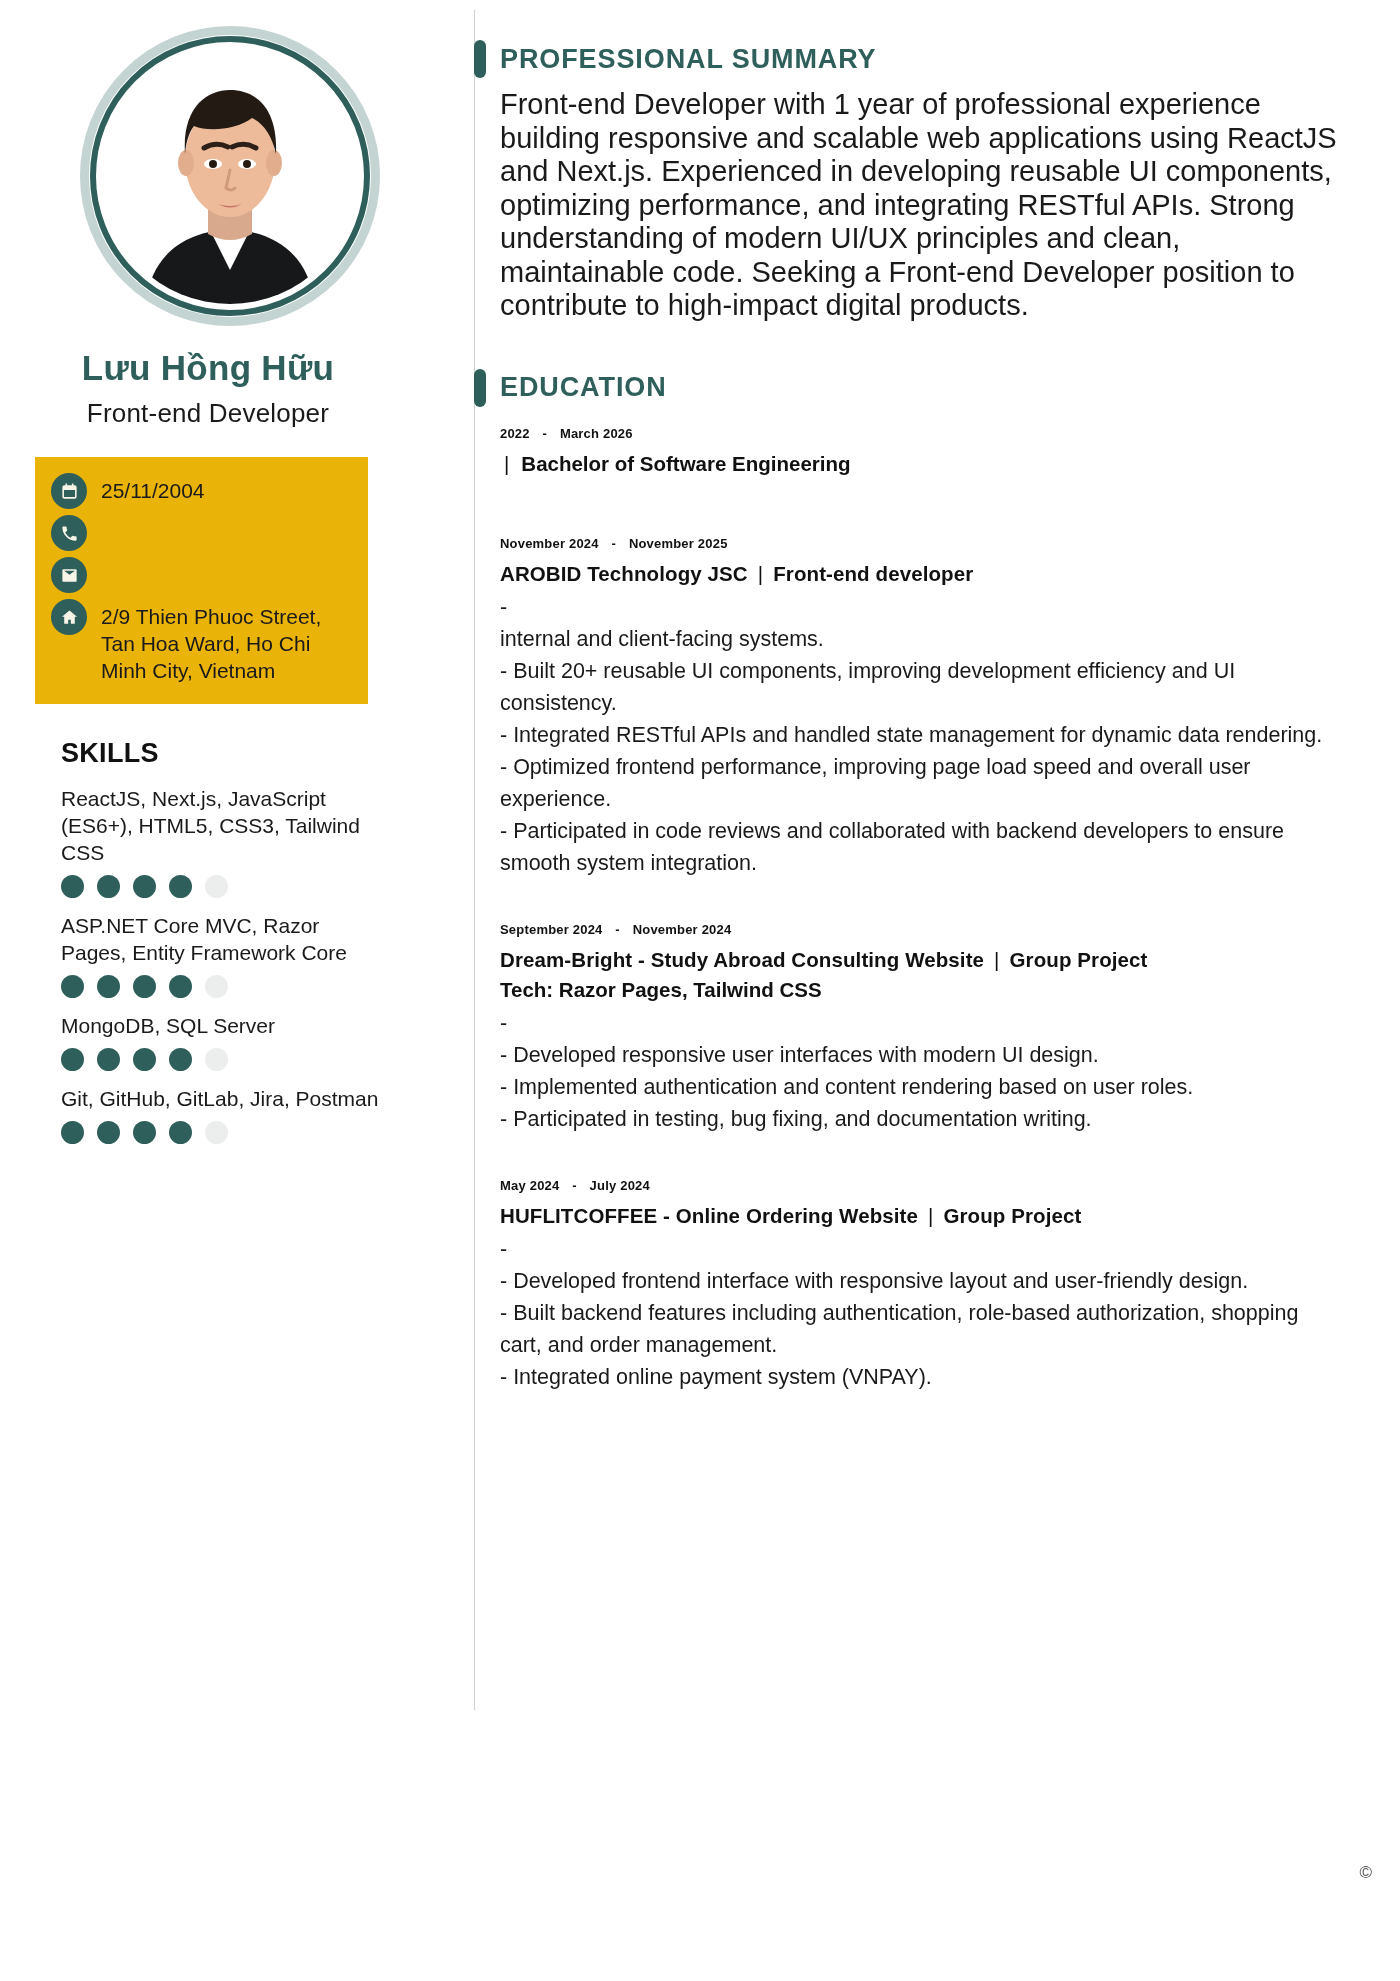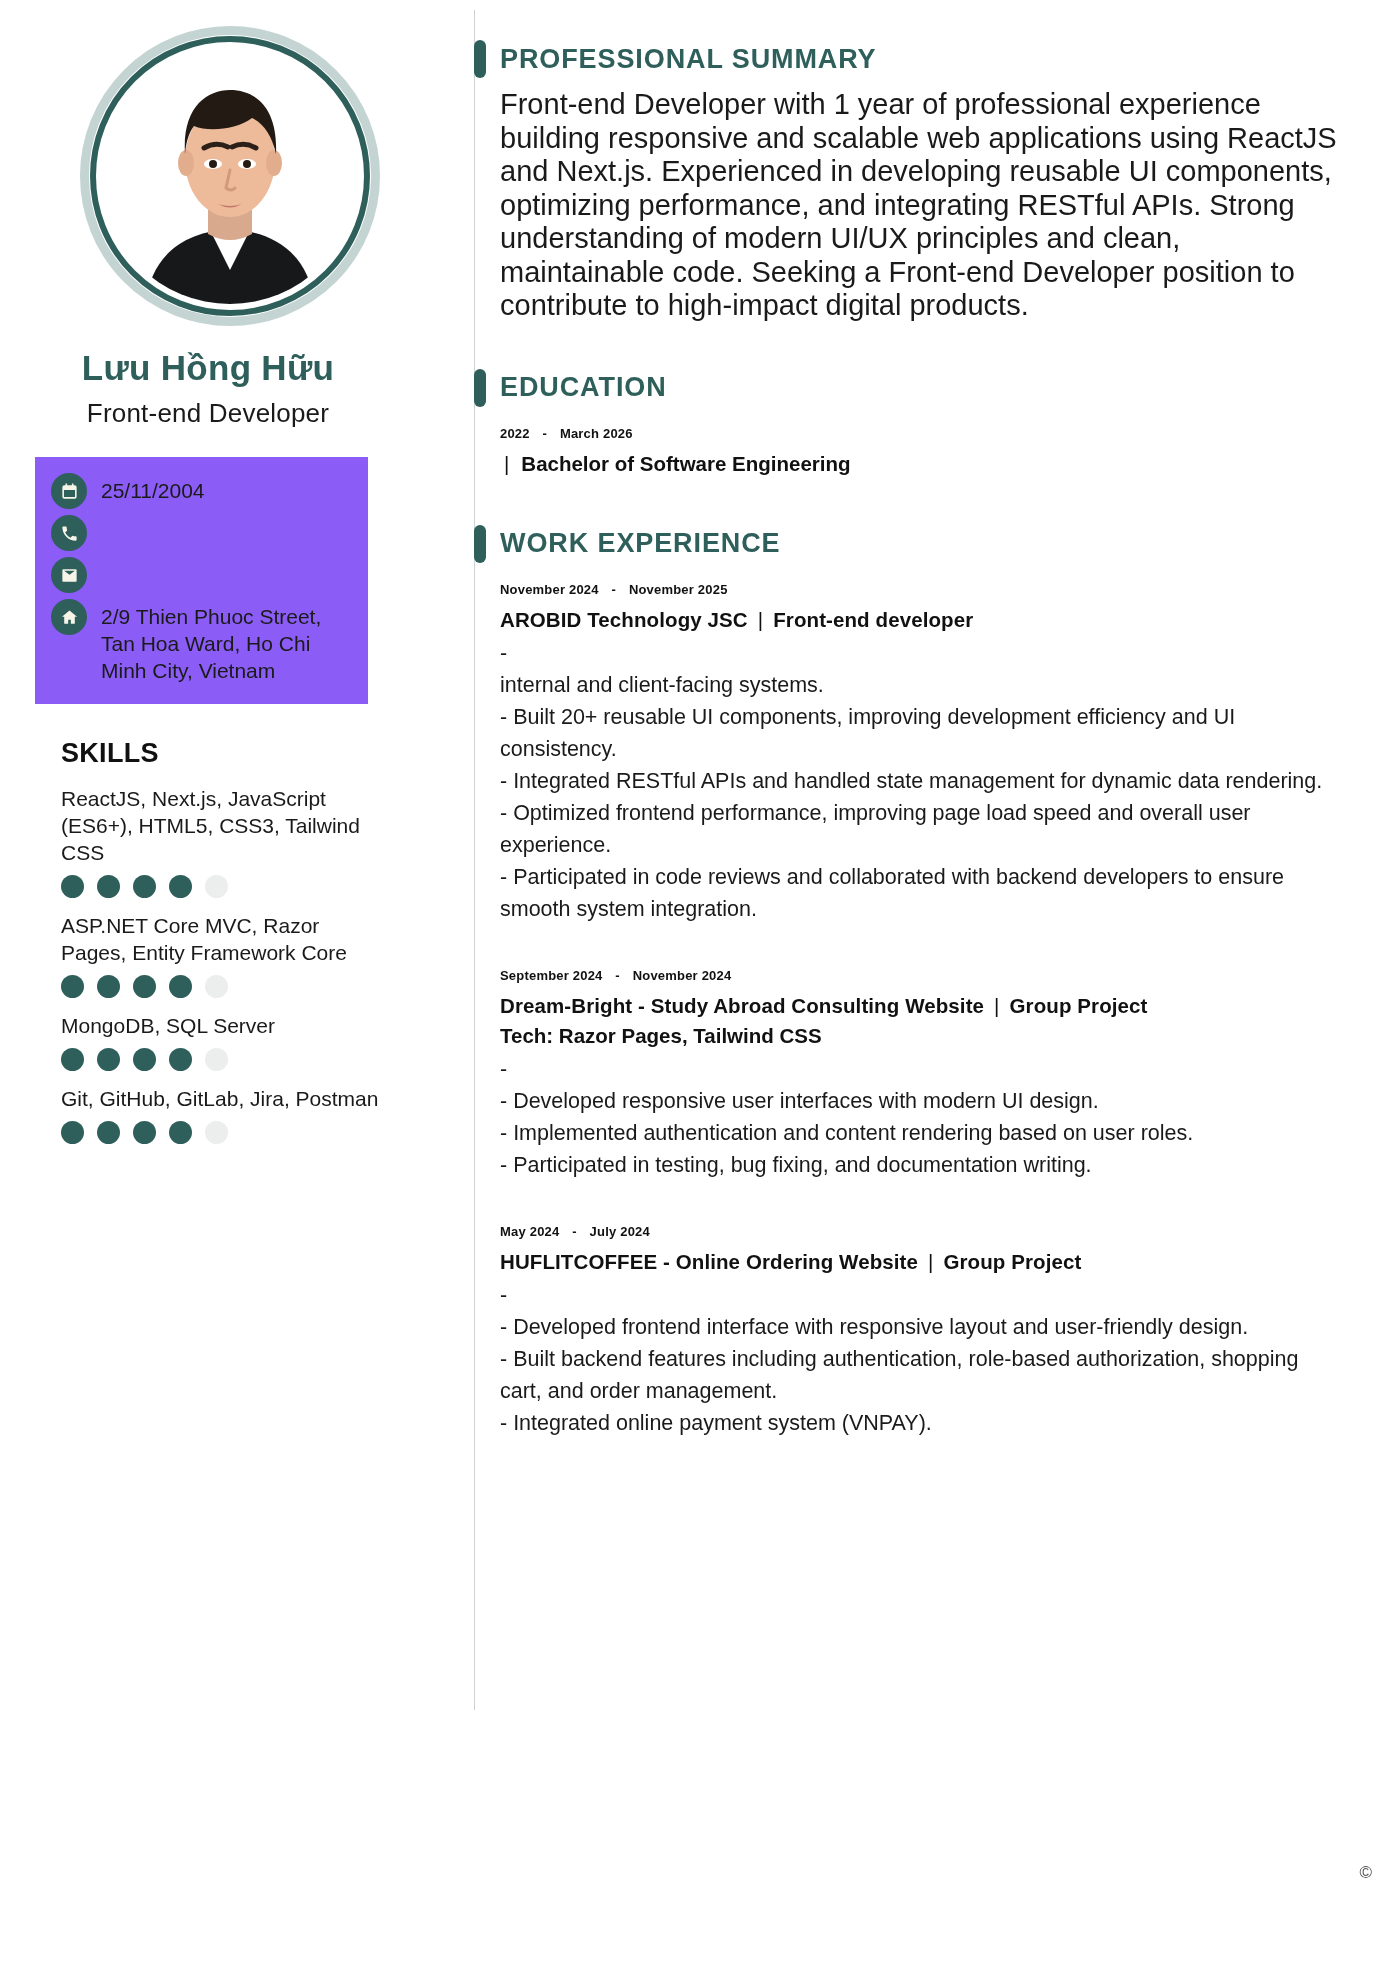--- a/index.html
+++ b/index.html
@@ -75,21 +75,21 @@
     width: 400px;
     font-size: 26px;
     font-weight: normal;
     color: #1a1a1a;
     letter-spacing: 0.2px;
   }
 
   .contact-card {
     margin: 28px 0 0 27px;
     width: 333px;
-    background: #8b5cf6;
+    background: #eab308;
     padding: 14px 16px 18px 16px;
   }
   .contact-row {
     display: flex;
     align-items: flex-start;
     gap: 14px;
     min-height: 40px;
     margin-bottom: 2px;
   }
   .c-icon {
@@ -401,24 +401,20 @@
         </div>
         <div class="entry-degree">
           <span class="pipe">|</span><span>Bachelor of Software Engineering</span>
         </div>
       </div>
     </div>
 
     <div class="spacer-lg"></div>
 
     <div class="section">
-      <div class="section-head">
-        <span class="head-bar"></span>
-        <span class="section-title">WORK EXPERIENCE</span>
-      </div>
 
       <div class="block">
         <div class="entry-dates">
           <span>November 2024</span>
           <span class="sep">-</span>
           <span>November 2025</span>
         </div>
         <div class="entry-title">
           <span>AROBID Technology JSC</span><span class="pipe">|</span><span>Front-end developer</span>
         </div>

